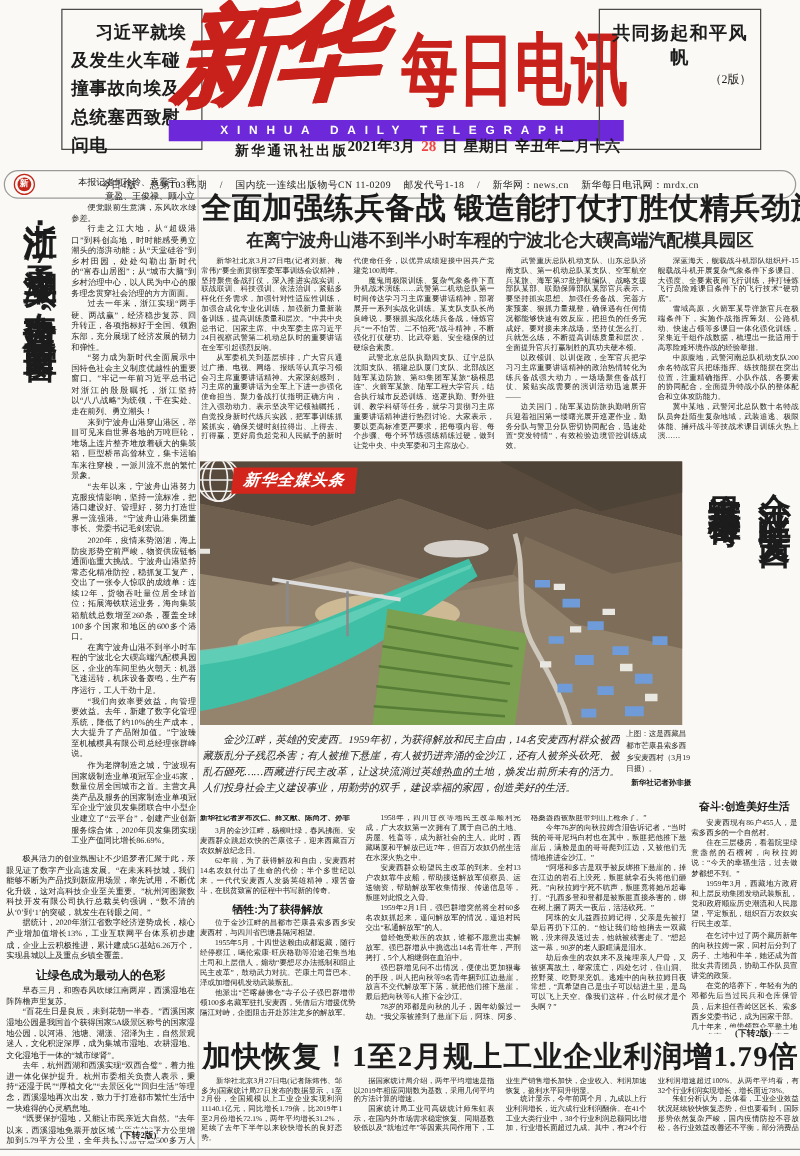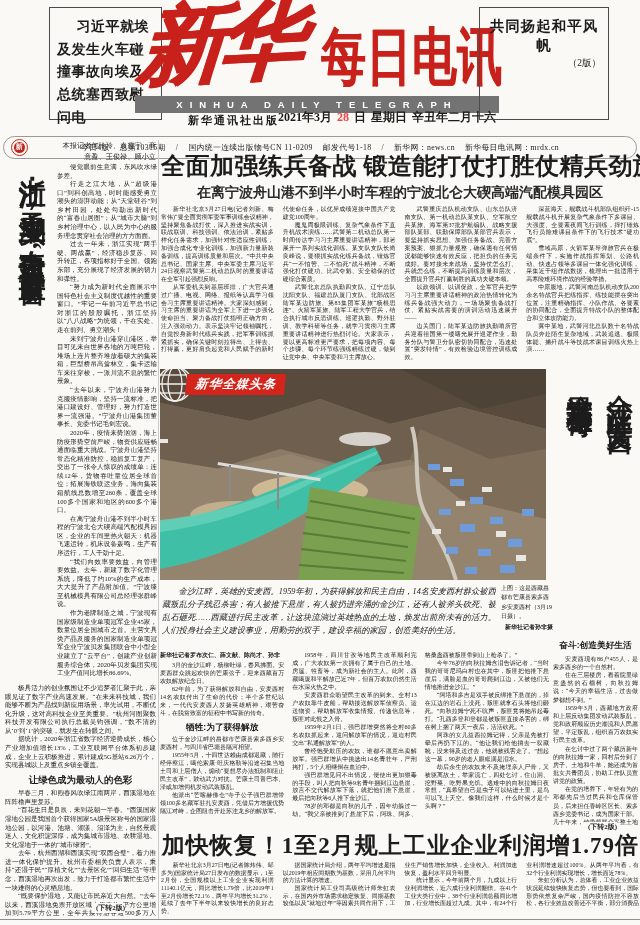--- a/index.html
+++ b/index.html
@@ -15,21 +15,21 @@
     text-indent:1.4em;letter-spacing:.5px;box-sizing:border-box;margin-left:44px;}
   .masthead{left:133px;top:8px;width:368px;height:130px;}
   .callig{position:absolute;left:6px;top:-8px;font-size:86px;line-height:1;
     color:#c8211b;font-weight:900;letter-spacing:-8px;
     transform:skewX(-7deg) rotate(-3deg);font-style:italic;
     text-shadow:1px 0 #c8211b,0 1px #c8211b,2px 1px #c8211b;}
   .title-rest{position:absolute;left:188px;top:18px;font-size:62px;line-height:1;
     color:#c8211b;font-weight:900;transform:scaleX(.72);transform-origin:left top;
     letter-spacing:1px;text-shadow:1px 0 #c8211b;white-space:nowrap;}
   .blue-bar{position:absolute;left:2px;top:88px;width:364px;height:17px;
-    background:#737373;color:#fff;text-align:center;line-height:17px;
+    background:#6d28d9;color:#fff;text-align:center;line-height:17px;
     font-size:9.5px;font-weight:bold;letter-spacing:7px;
     font-family:"Liberation Sans",sans-serif;}
   .publisher{left:188px;top:113px;font-size:11px;font-weight:700;letter-spacing:2px;}
   .dateline{left:278px;top:109px;width:250px;display:flex;align-items:baseline;gap:5px;
     font-weight:700;white-space:nowrap;}
   .dateline .d-sm{font-size:12px;}
   .dateline .d-big{font-size:12px;color:#ef4444;line-height:1;}
   .box-tr{left:479px;top:7px;width:130px;height:113px;border:1px solid #4a4a4a;
     padding:9px 7px;box-sizing:border-box;}
   .tr-title{font-size:14.5px;font-weight:bold;text-align:center;letter-spacing:1px;}

